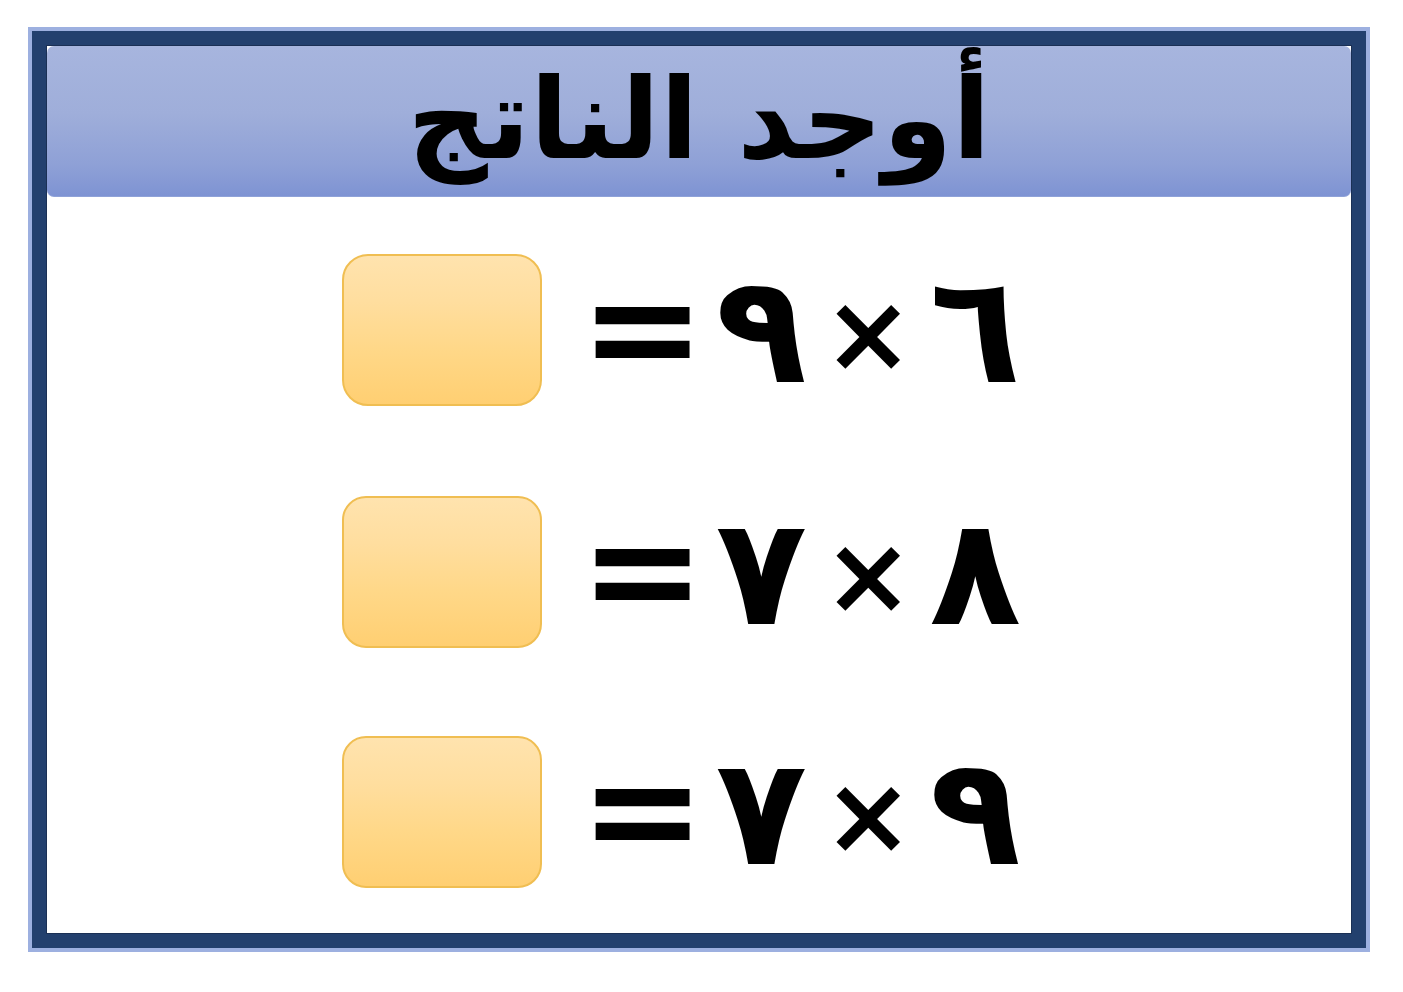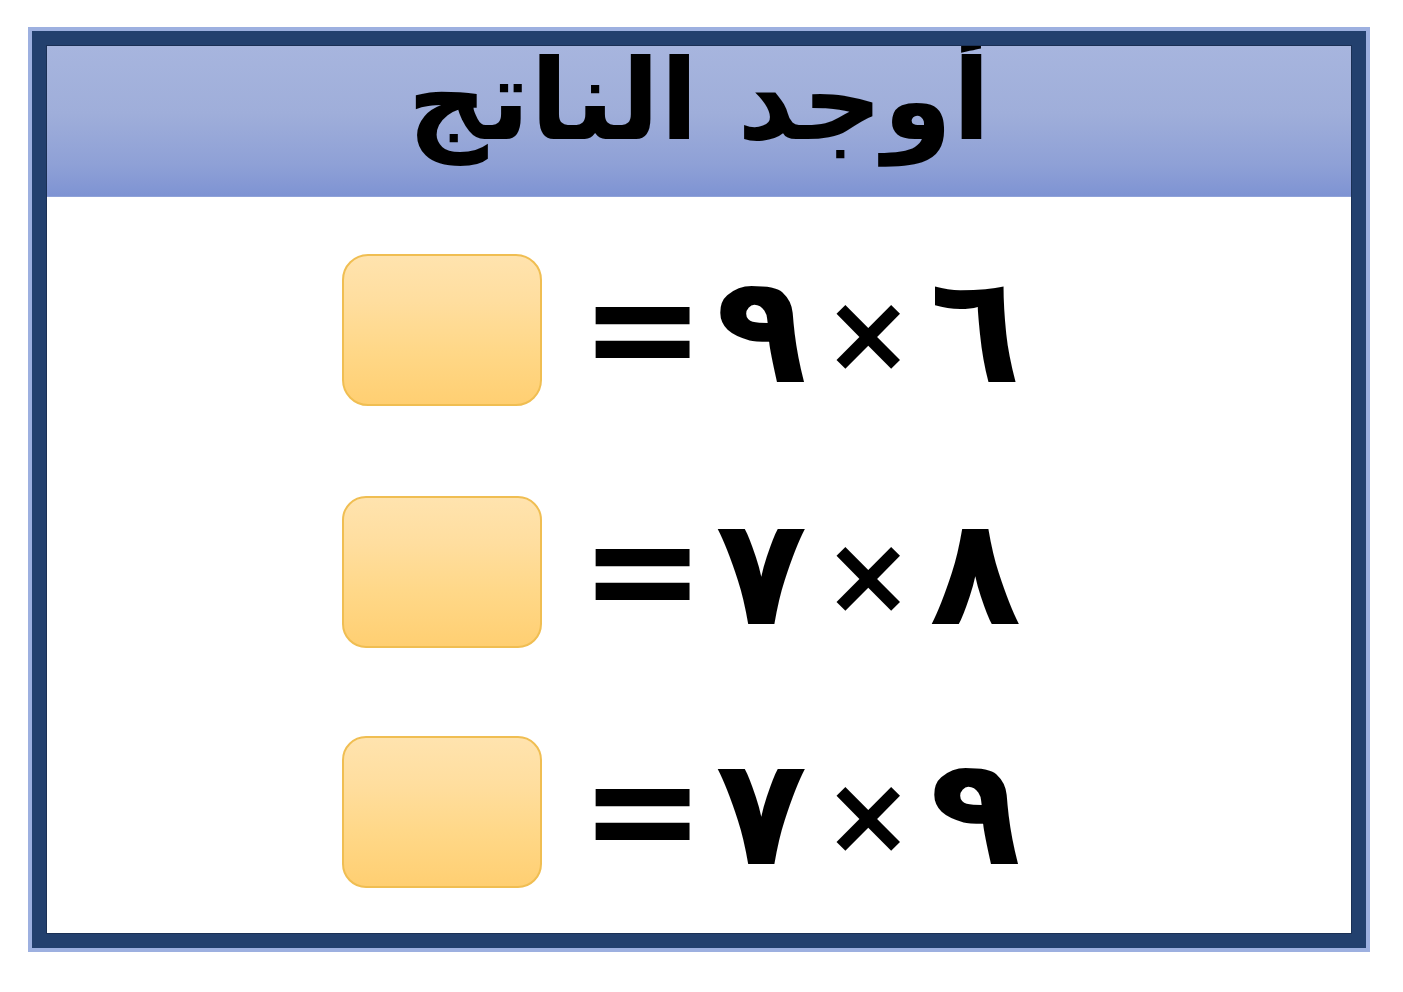--- a/index.html
+++ b/index.html
@@ -39,23 +39,24 @@
     overflow: hidden;
   }
 
   
   .header-banner {
     position: relative;
     height: 150px;
     background: linear-gradient(to bottom, #A7B5DE 0%, #9FAEDA 45%, #8EA0D6 80%, #7E93D3 100%);
     border-bottom: 1px solid #8FA2D8;
     display: flex;
-    align-items: flex-start;
+    align-items: center;
     justify-content: center;
     overflow: hidden;
+    border-radius: 7px;
   }
   .header-title {
     font-family: "DejaVu Sans", "Liberation Sans", sans-serif;
     font-weight: bold;
     font-size: 112px;
     line-height: 1;
     color: #000000;
     letter-spacing: 0;
     direction: rtl;
     white-space: nowrap;

